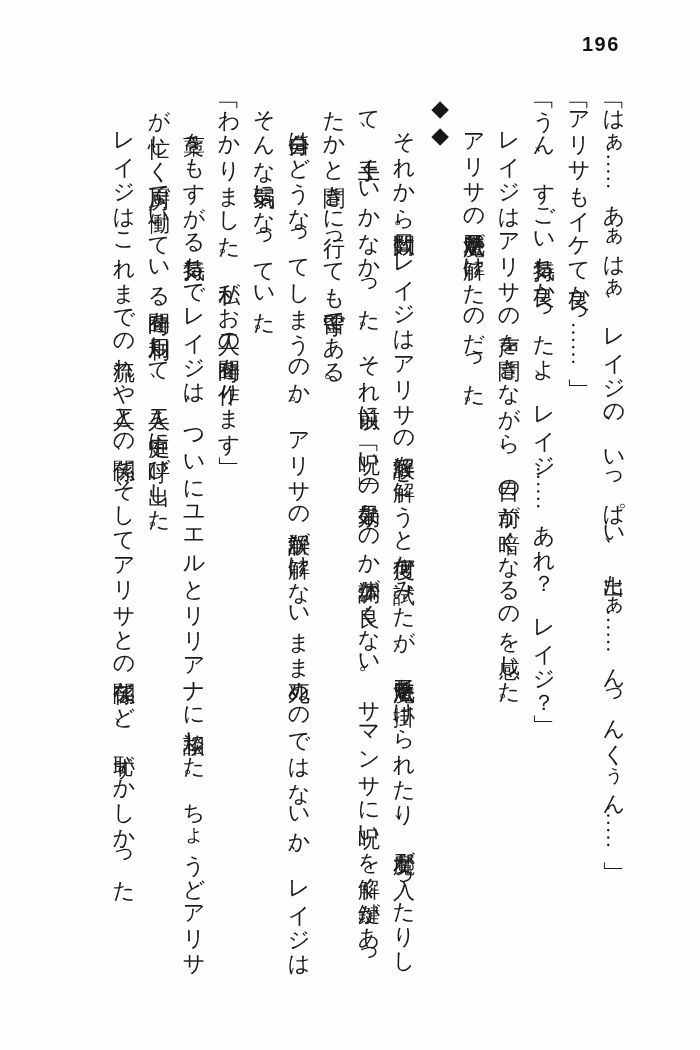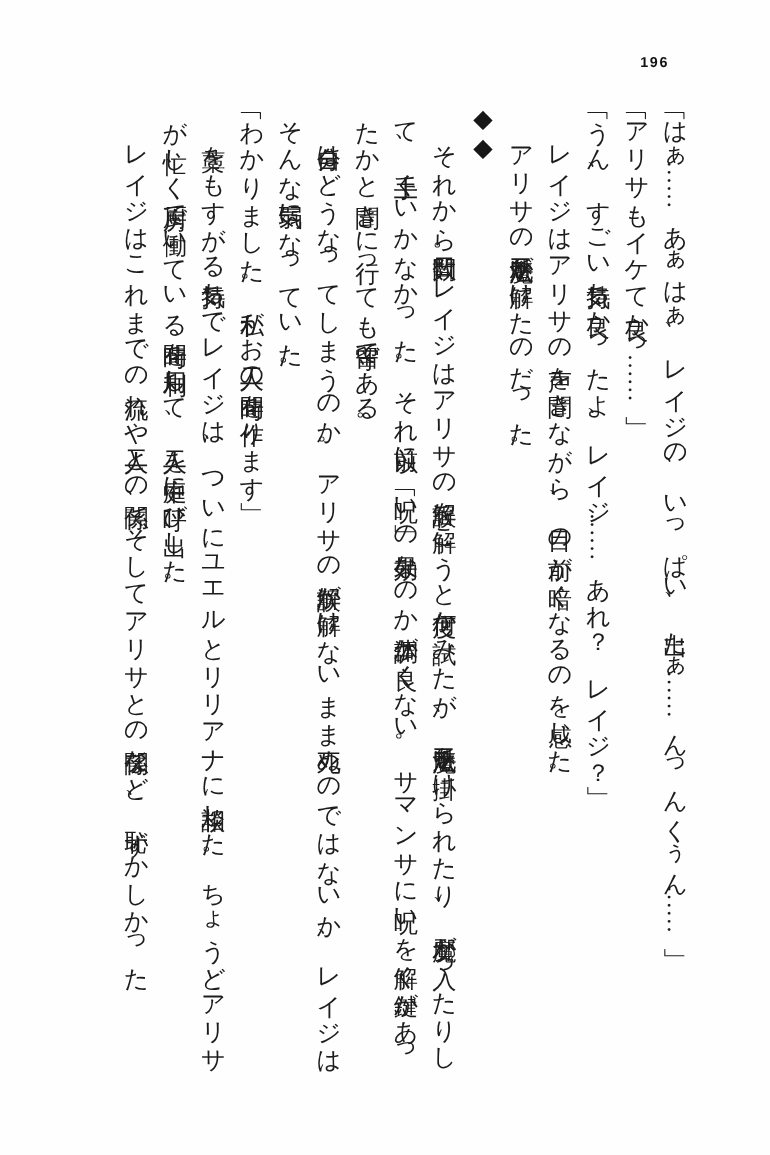--- a/index.html
+++ b/index.html
@@ -13,25 +13,25 @@
     position: relative;
     overflow: hidden;
   }
   .book-page {
     position: absolute;
     inset: 0;
     background: #fefefe;
   }
   .page-number {
     position: absolute;
-    top: 49px;
+    top: 33px;
     left: 582px;
     font-family: "Liberation Sans", "DejaVu Sans", sans-serif;
     font-weight: bold;
-    font-size: 13px;
+    font-size: 20px;
     letter-spacing: 1.5px;
     color: #111111;
   }
   .text-block {
     position: absolute;
     top: 95px;
     right: 68px;
     height: 884px;
     writing-mode: vertical-rl;
     -webkit-writing-mode: vertical-rl;

